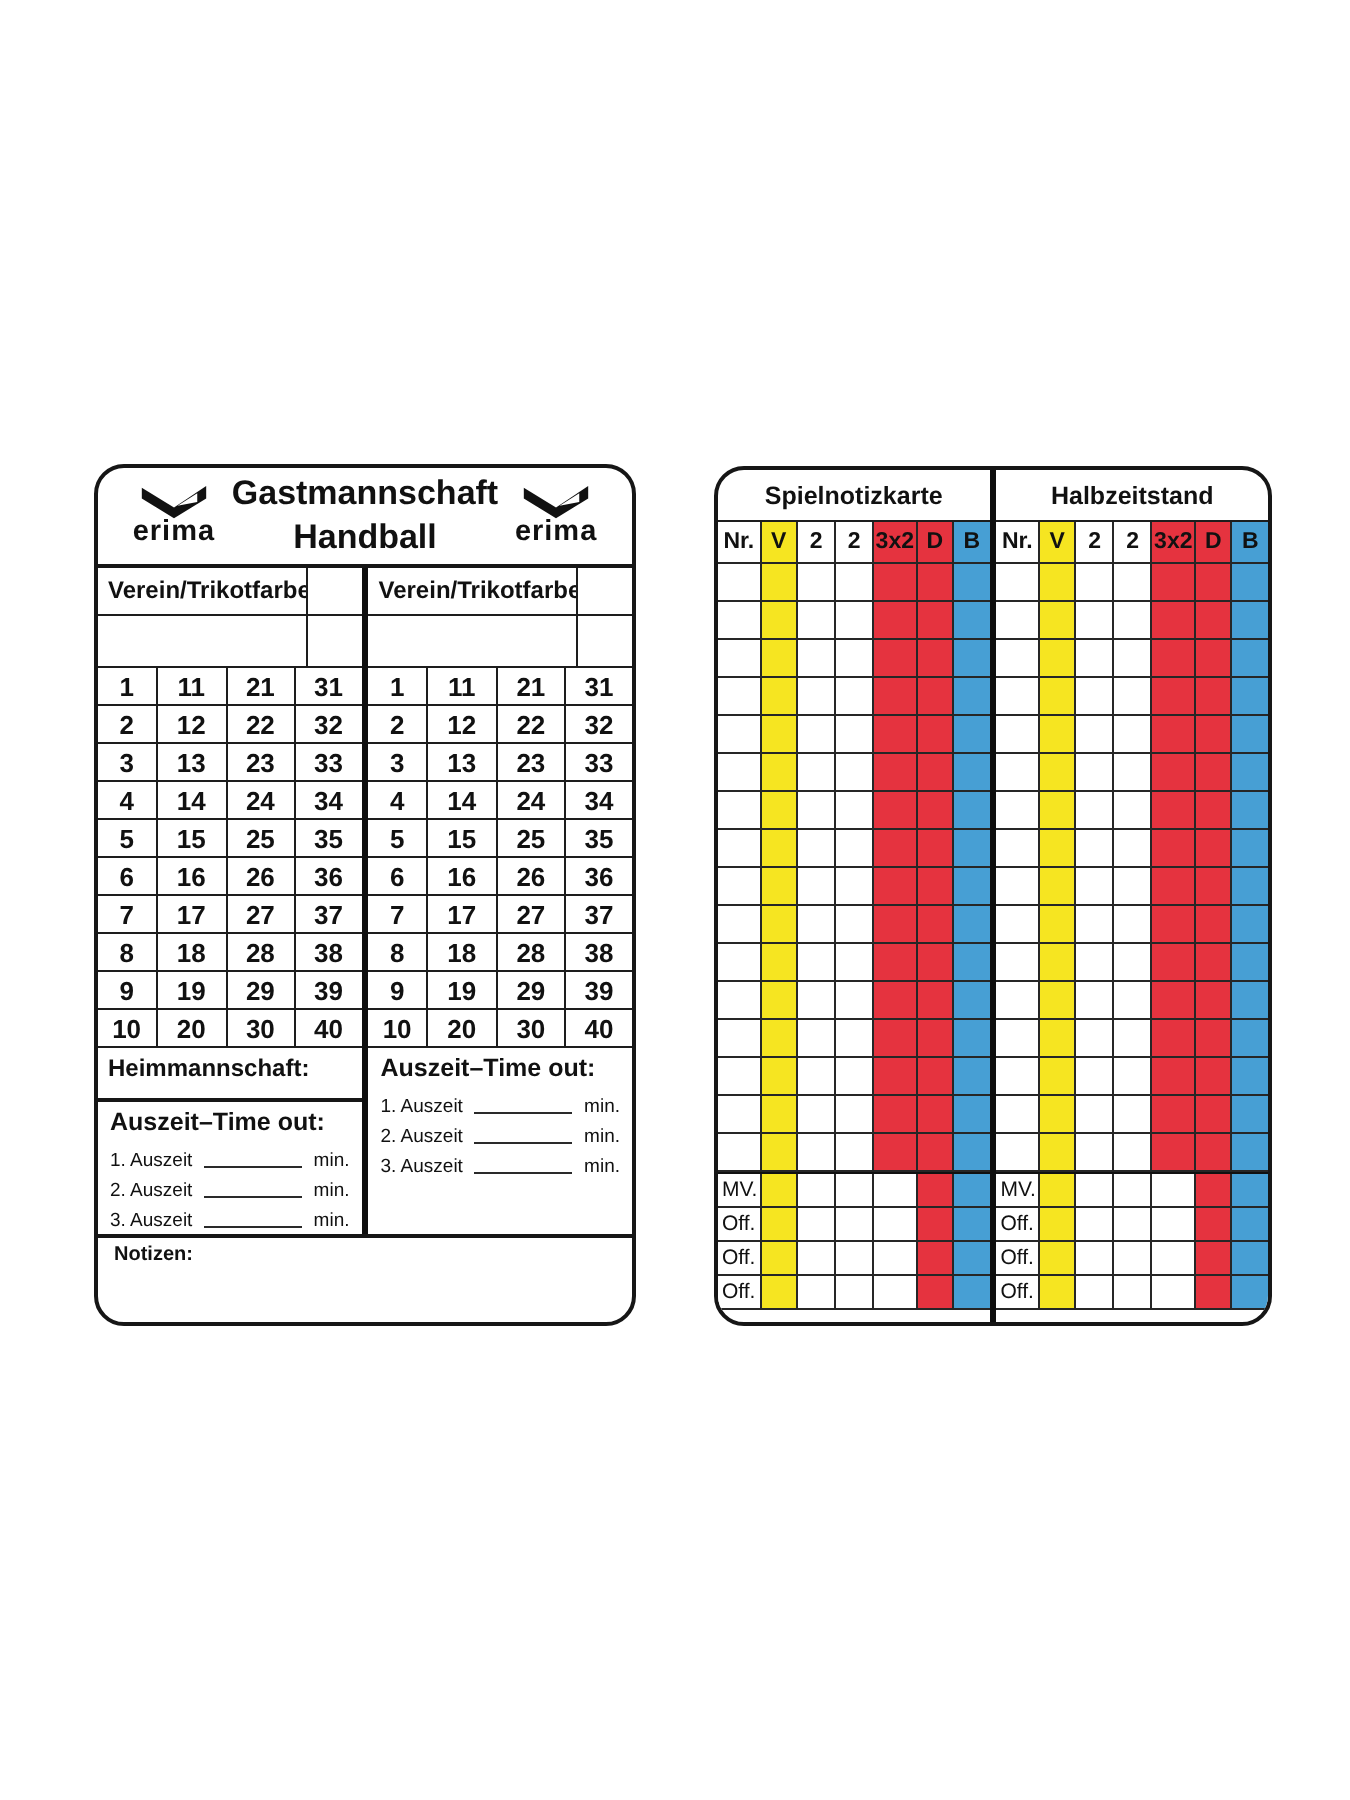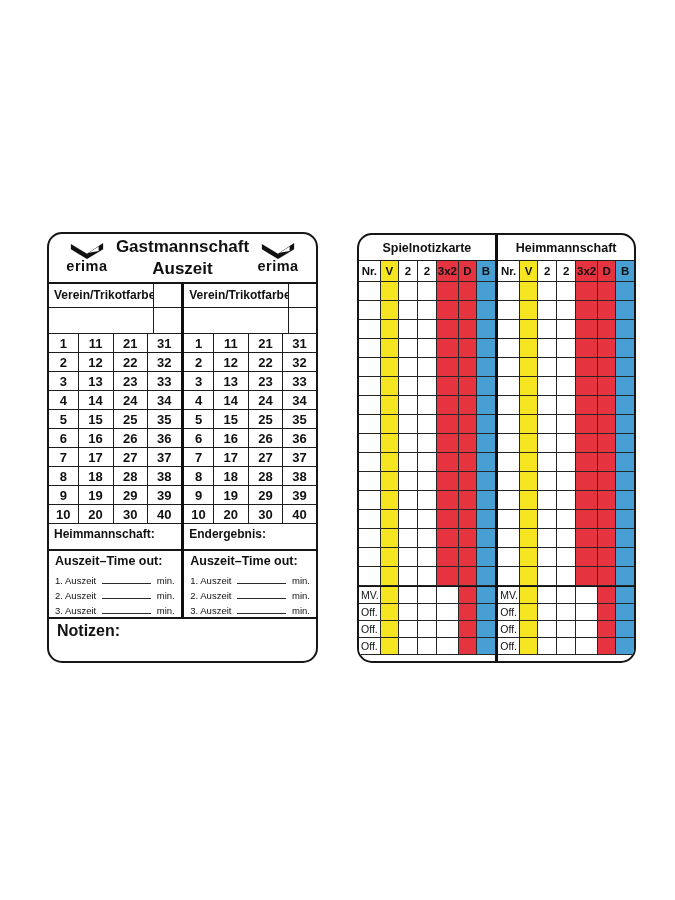--- a/index.html
+++ b/index.html
@@ -47,21 +47,21 @@
 
   .result-row { height:27px; border-bottom:2px solid #161616; font-weight:bold; font-size:12px; padding:3px 0 0 5px; flex:0 0 auto; }
 
   .timeout { flex:1; padding:3px 6px 0 6px; }
   .timeout-header { font-weight:bold; font-size:12.5px; margin-bottom:3px; }
   .timeout-row { display:flex; align-items:flex-end; font-size:9.5px; height:15px; }
   .timeout-label { white-space:nowrap; }
   .timeout-line { flex:1; border-bottom:1.2px solid #2a2a2a; margin:0 6px 2px 6px; }
   .timeout-unit { white-space:nowrap; }
 
-  .notizen { border-top:2px solid #161616; height:44px; padding:3px 0 0 8px; font-weight:bold; font-size:16px; }
+  .notizen { border-top:2px solid #161616; height:44px; padding:3px 0 0 8px; font-weight:bold; font-size:10px; }
 
   
   .rc-halves { display:flex; height:100%; }
   .team-row {
     height:26px; border-bottom:1.5px solid #1d1d1d; flex:0 0 auto;
     display:flex; align-items:center; justify-content:center;
     font-weight:bold; font-size:12.5px; white-space:nowrap;
   }
   .rc-grid { display:grid; grid-template-columns:16% 13.5% 14% 14% 16% 13.5% 13%; flex:0 0 auto; }
   .rc-grid.hdr  { grid-auto-rows:21px; }
@@ -84,21 +84,21 @@
       <div class="erima-logo">
         <svg class="wing" width="36" height="17" viewBox="0 0 40 19">
           <polygon points="2,1 20,12 20,18 2,7" fill="#111"></polygon>
           <polygon points="38,0 20,12 20,18 38,7" fill="#111"></polygon>
           <polygon points="33,4 22,11 33,9" fill="#fff"></polygon>
         </svg>
         <span class="erima-word">erima</span>
       </div>
       <div class="lc-title">
         <div>Gastmannschaft</div>
-        <div>Auszeit</div>
+        <div>Handball</div>
       </div>
       <div class="erima-logo">
         <svg class="wing" width="36" height="17" viewBox="0 0 40 19">
           <polygon points="2,1 20,12 20,18 2,7" fill="#111"></polygon>
           <polygon points="38,0 20,12 20,18 38,7" fill="#111"></polygon>
           <polygon points="33,4 22,11 33,9" fill="#fff"></polygon>
         </svg>
         <span class="erima-word">erima</span>
       </div>
     </div>
@@ -220,21 +220,20 @@
             <div class="num-cell lastc">38</div>
             <div class="num-cell">9</div>
             <div class="num-cell">19</div>
             <div class="num-cell">29</div>
             <div class="num-cell lastc">39</div>
             <div class="num-cell">10</div>
             <div class="num-cell">20</div>
             <div class="num-cell">30</div>
             <div class="num-cell lastc">40</div>
           </div>
-          <div class="result-row">Endergebnis:</div>
           <div class="timeout">
             <div class="timeout-header">Auszeit–Time out:</div>
             <div class="timeout-row">
               <span class="timeout-label">1. Auszeit</span>
               <span class="timeout-line"></span>
               <span class="timeout-unit">min.</span>
             </div>
             <div class="timeout-row">
               <span class="timeout-label">2. Auszeit</span>
               <span class="timeout-line"></span>
@@ -410,21 +409,21 @@
             <div class="rc-cell" style="background: rgb(255, 255, 255);"></div>
             <div class="rc-cell" style="background: rgb(255, 255, 255);"></div>
             <div class="rc-cell" style="background: rgb(255, 255, 255);"></div>
             <div class="rc-cell" style="background: rgb(229, 51, 63);"></div>
             <div class="rc-cell lastc" style="background: rgb(71, 159, 212);"></div>
           </div>
         </div>
       <div class="vdiv"></div>
       <div class="half" id="rc-half-1">
           <div class="team-row">
-            <span>Heimmannschaft</span>
+            <span>Halbzeitstand</span>
           </div>
           <div class="rc-grid hdr">
             <div class="rc-cell hcell" style="background: rgb(255, 255, 255);">Nr.</div>
             <div class="rc-cell hcell" style="background: rgb(246, 229, 33);">V</div>
             <div class="rc-cell hcell" style="background: rgb(255, 255, 255);">2</div>
             <div class="rc-cell hcell" style="background: rgb(255, 255, 255);">2</div>
             <div class="rc-cell hcell" style="background: rgb(229, 51, 63);">3x2</div>
             <div class="rc-cell hcell" style="background: rgb(229, 51, 63);">D</div>
             <div class="rc-cell hcell lastc" style="background: rgb(71, 159, 212);">B</div>
           </div>

